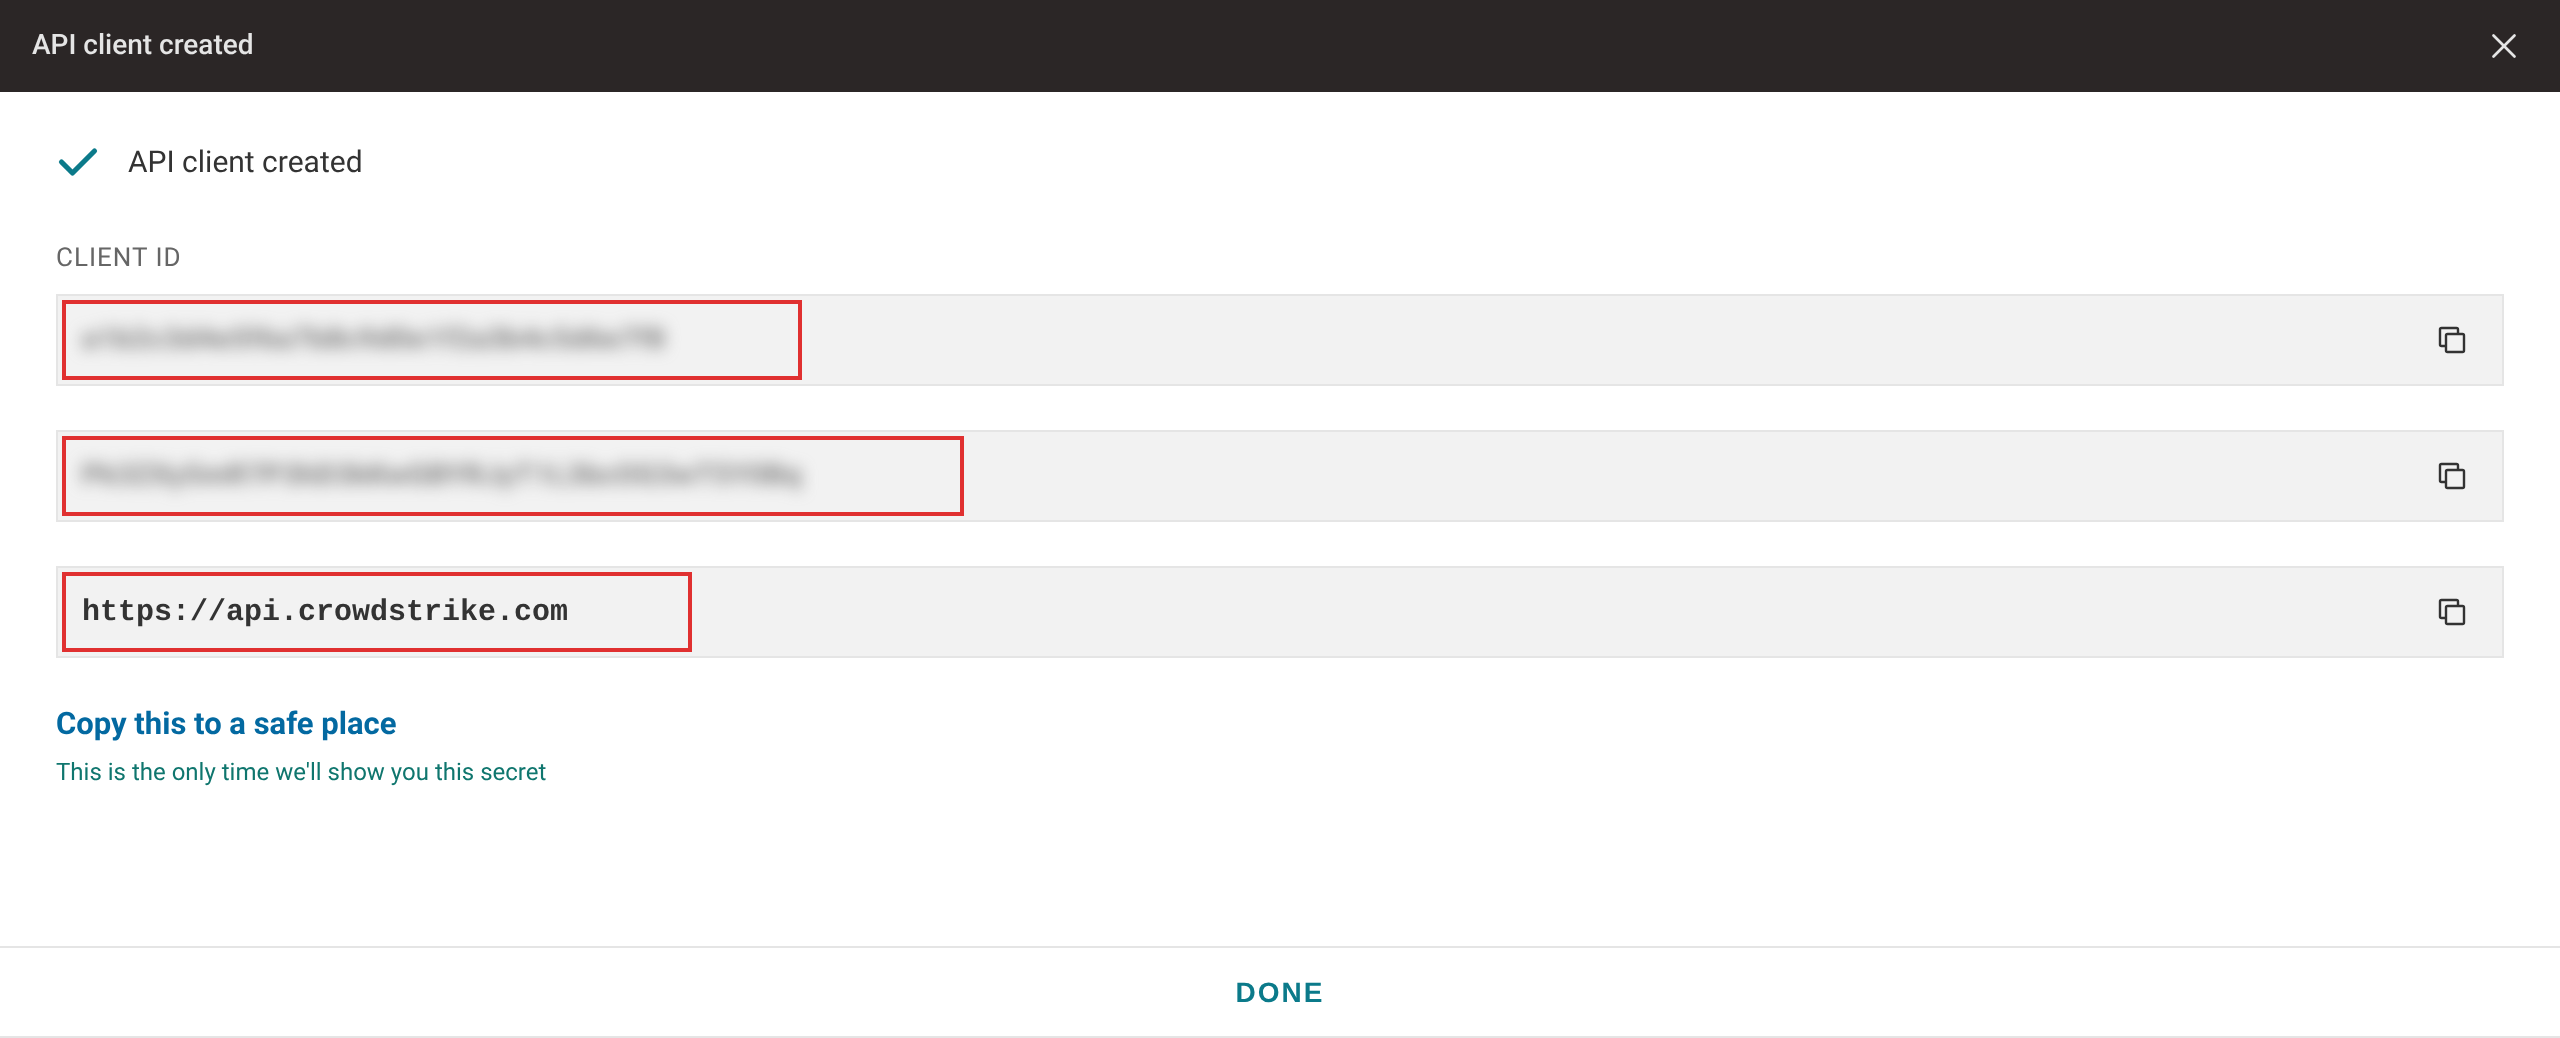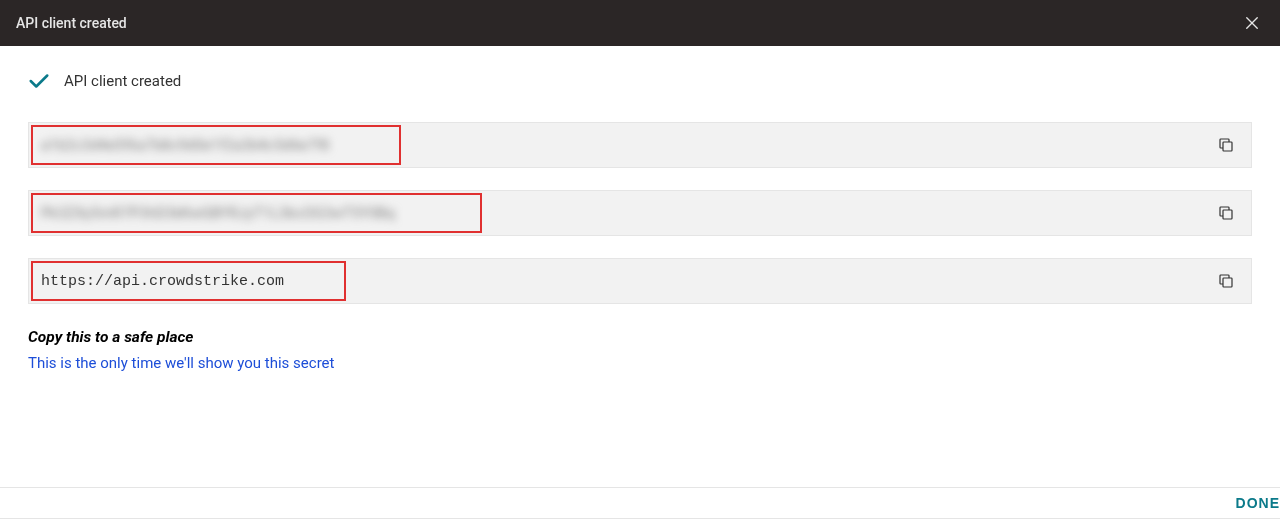--- a/index.html
+++ b/index.html
@@ -75,20 +75,21 @@
       align-items: center;
       justify-content: space-between;
       padding: 0 14px 0 12px;
       position: relative;
     }
     .field-value {
       font-size: 14px;
       color: #333;
       white-space: nowrap;
       overflow: hidden;
+      font-weight: bold;
     }
     .field-value.mono {
       font-family: "Courier New", Courier, monospace;
       font-size: 15px;
     }
     .redact {
       filter: blur(4px);
       user-select: none;
       color: #777;
       letter-spacing: 0.5px;
@@ -112,40 +113,39 @@
       display: flex;
       align-items: center;
       justify-content: center;
       width: 22px;
       height: 22px;
       flex-shrink: 0;
     }
     .safe-heading {
       font-size: 15.5px;
       font-weight: 700;
-      color: #000000;
+      color: #0369a1;
       margin-top: 24px;
       margin-bottom: 8px;
-      font-style: italic;
     }
     .safe-text {
-      font-size: 15px;
-      color: #1d4ed8;
+      font-size: 12px;
+      color: #0f766e;
     }
     .footer {
       position: absolute;
       left: 0;
       right: 0;
       bottom: 0;
       border-top: 1px solid #e5e5e5;
       border-bottom: 1px solid #e5e5e5;
-      height: 32px;
-      display: flex;
-      align-items: center;
-      justify-content: flex-end;
+      height: 46px;
+      display: flex;
+      align-items: center;
+      justify-content: center;
       background: #ffffff;
     }
     .done-btn {
       background: none;
       border: none;
       cursor: pointer;
       color: #0b7a8a;
       font-size: 14px;
       font-weight: 700;
       letter-spacing: 1px;
@@ -167,20 +167,21 @@
 <div class="content">
 
   <div class="success-line">
     <svg class="check-icon" viewBox="0 0 24 24" fill="none" stroke="currentColor" stroke-width="2.8" stroke-linecap="round" stroke-linejoin="round">
       <polyline points="3 12 9 18 21 6"></polyline>
     </svg>
     <span class="success-text">API client created</span>
   </div>
 
   <div class="field-group">
+    <div class="field-label">CLIENT ID</div>
     <div class="field-box">
       <span class="field-value redact">a1b2c3d4e5f6a7b8c9d0e1f2a3b4c5d6e7f8</span>
       <div class="highlight-box highlight-clientid"></div>
       <button class="copy-btn">
         <svg viewBox="0 0 24 24" width="18" height="18" fill="none" stroke="currentColor" stroke-width="1.6">
           <rect x="8" y="8" width="12" height="12" rx="1"></rect>
           <path d="M16 8 V5 a1 1 0 0 0 -1 -1 H5 a1 1 0 0 0 -1 1 v10 a1 1 0 0 0 1 1 h3"></path>
         </svg>
       </button>
     </div>

